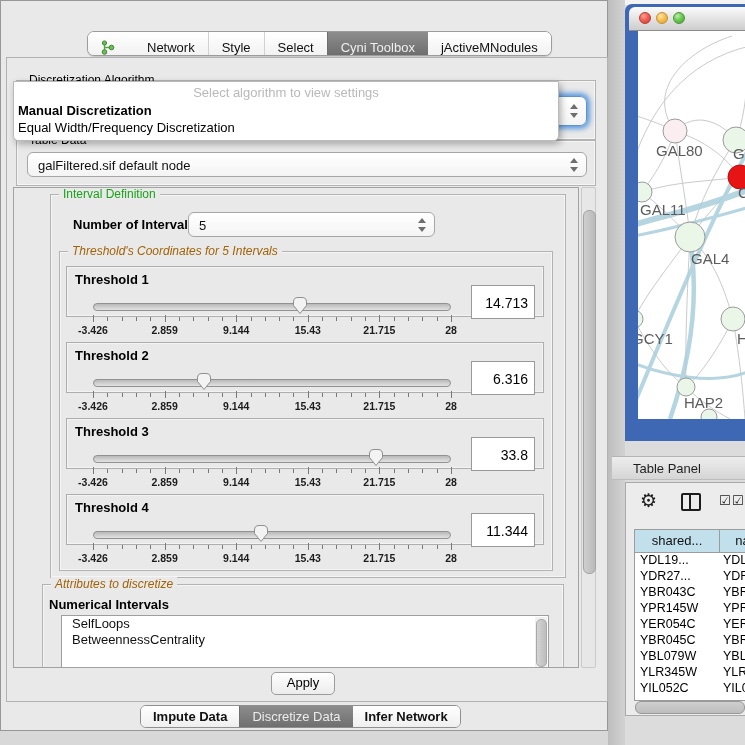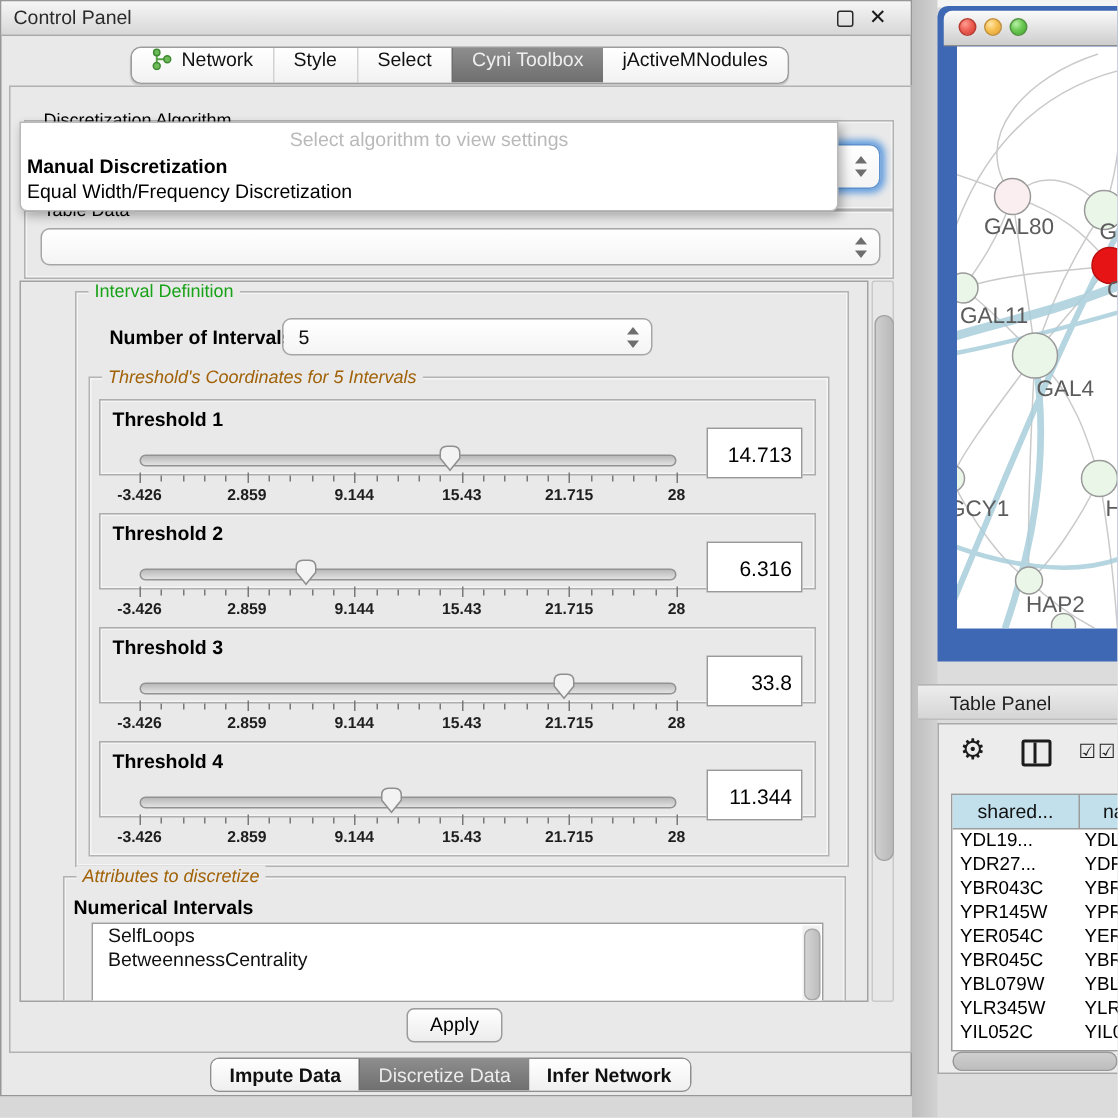--- a/index.html
+++ b/index.html
@@ -7,21 +7,21 @@
        font-family:"Liberation Sans","DejaVu Sans",sans-serif;-webkit-font-smoothing:antialiased;}
   .abs{position:absolute;}
   
   .cp{left:0;top:0;width:608px;height:731px;background:#e9e9e9;border:1px solid #979797;box-sizing:border-box;}
   .cp-title{left:0;top:0;right:0;height:22px;background:linear-gradient(#f6f6f6,#d7d7d7);border-bottom:1px solid #a8a8a8;}
   .cp-title .t{position:absolute;left:8px;top:3px;font-size:13px;color:#2a2a2a;}
   .float-box{position:absolute;right:38px;top:6px;width:9px;height:9px;border:1.6px solid #2a2a2a;border-radius:2px;}
   .close-x{position:absolute;right:16px;top:2px;font-size:14px;font-weight:bold;color:#1a1a1a;}
   
   .tabs{left:86px;top:30px;height:23px;display:flex;border:1px solid #9c9c9c;border-radius:7px;overflow:hidden;background:#fdfdfd;box-shadow:0 1px 1px rgba(0,0,0,.15);}
-  .tab{display:flex;align-items:flex-start;justify-content:center;font-size:13px;color:#111;background:linear-gradient(#ffffff,#f2f2f2);padding:0 13px;border-left:1px solid #d2d2d2;white-space:nowrap;}
+  .tab{display:flex;align-items:flex-end;justify-content:center;font-size:13px;color:#111;background:linear-gradient(#ffffff,#f2f2f2);padding:0 13px;border-left:1px solid #d2d2d2;white-space:nowrap;gap:26px;}
   .tab:first-child{border-left:none;}
   .tab.sel{background:linear-gradient(#8d8d8d,#6e6e6e);color:#efefef;border-left:1px solid #6e6e6e;}
   .tab.sel + .tab{border-left:none;}
   .tab .nicon{margin-right:6px;}
   
   .content{left:5px;top:56px;width:602px;height:645px;background:#e9e9e9;border:1px solid #b2b2b2;box-sizing:border-box;}
   .group{position:absolute;border:1px solid #b3b3b3;box-shadow:inset 0 0 0 1px rgba(255,255,255,.55);}
   .gtitle{position:absolute;top:-8px;left:8px;font-size:12px;padding:0 4px;background:#e9e9e9;color:#000;}
   .gtitle.nobg{background:transparent;}
   .gtitle.green{color:#19a319;}
@@ -96,25 +96,20 @@
   .trow .c2{flex:1;padding-left:3px;white-space:nowrap;overflow:hidden;}
   .hscroll{position:absolute;left:9px;top:218px;width:108px;height:11px;border-radius:6px;background:linear-gradient(#cfcfcf,#bdbdbd);border:1px solid #989898;}
   .below-cp{left:0;top:731px;width:608px;height:14px;background:#d8d8d8;}
   .nicon{width:14px;height:15px;display:inline-block;}
 </style>
 </head>
 <body>
 
 <div class="abs cp">
 
-  <div class="abs cp-title">
-    <span class="t">Control Panel</span>
-    <span class="float-box"></span>
-    <span class="close-x">✕</span>
-  </div>
 
   <div class="abs tabs">
     <div class="tab">
       <svg class="nicon" viewBox="0 0 14 15">
         <line x1="3.5" y1="3" x2="3.5" y2="12" stroke="#57a346" stroke-width="1.3"></line>
         <line x1="3.5" y1="7.5" x2="10" y2="7.5" stroke="#57a346" stroke-width="1.3"></line>
         <circle cx="3.5" cy="3" r="2.1" fill="#6dbb5a" stroke="#3e8a31"></circle>
         <circle cx="3.5" cy="12" r="2.3" fill="#6dbb5a" stroke="#3e8a31"></circle>
         <circle cx="10.5" cy="7.5" r="2.3" fill="#6dbb5a" stroke="#3e8a31"></circle>
       </svg>
@@ -139,20 +134,21 @@
     <div class="group" style="left:9px;top:22px;width:578px;height:58px;">
       <span class="gtitle nobg">Discretization Algorithm</span>
       <div class="combo glow" style="left:8px;top:15px;width:562px;height:30px;border-radius:7px;">
         <span class="stepper"></span>
       </div>
     </div>
 
     <div class="group" style="left:9px;top:82px;width:578px;height:44px;">
       <span class="gtitle">Table Data</span>
       <div class="combo" style="left:10px;top:11px;width:560px;height:25px;">
+        <span class="cv">galFiltered.sif default node</span>
         <span class="stepper"></span>
       </div>
     </div>
 
   </div>
 
   <div class="abs popup">
     <div class="prompt">Select algorithm to view settings</div>
     <div class="opt1">Manual Discretization</div>
     <div class="opt2">Equal Width/Frequency Discretization</div>

